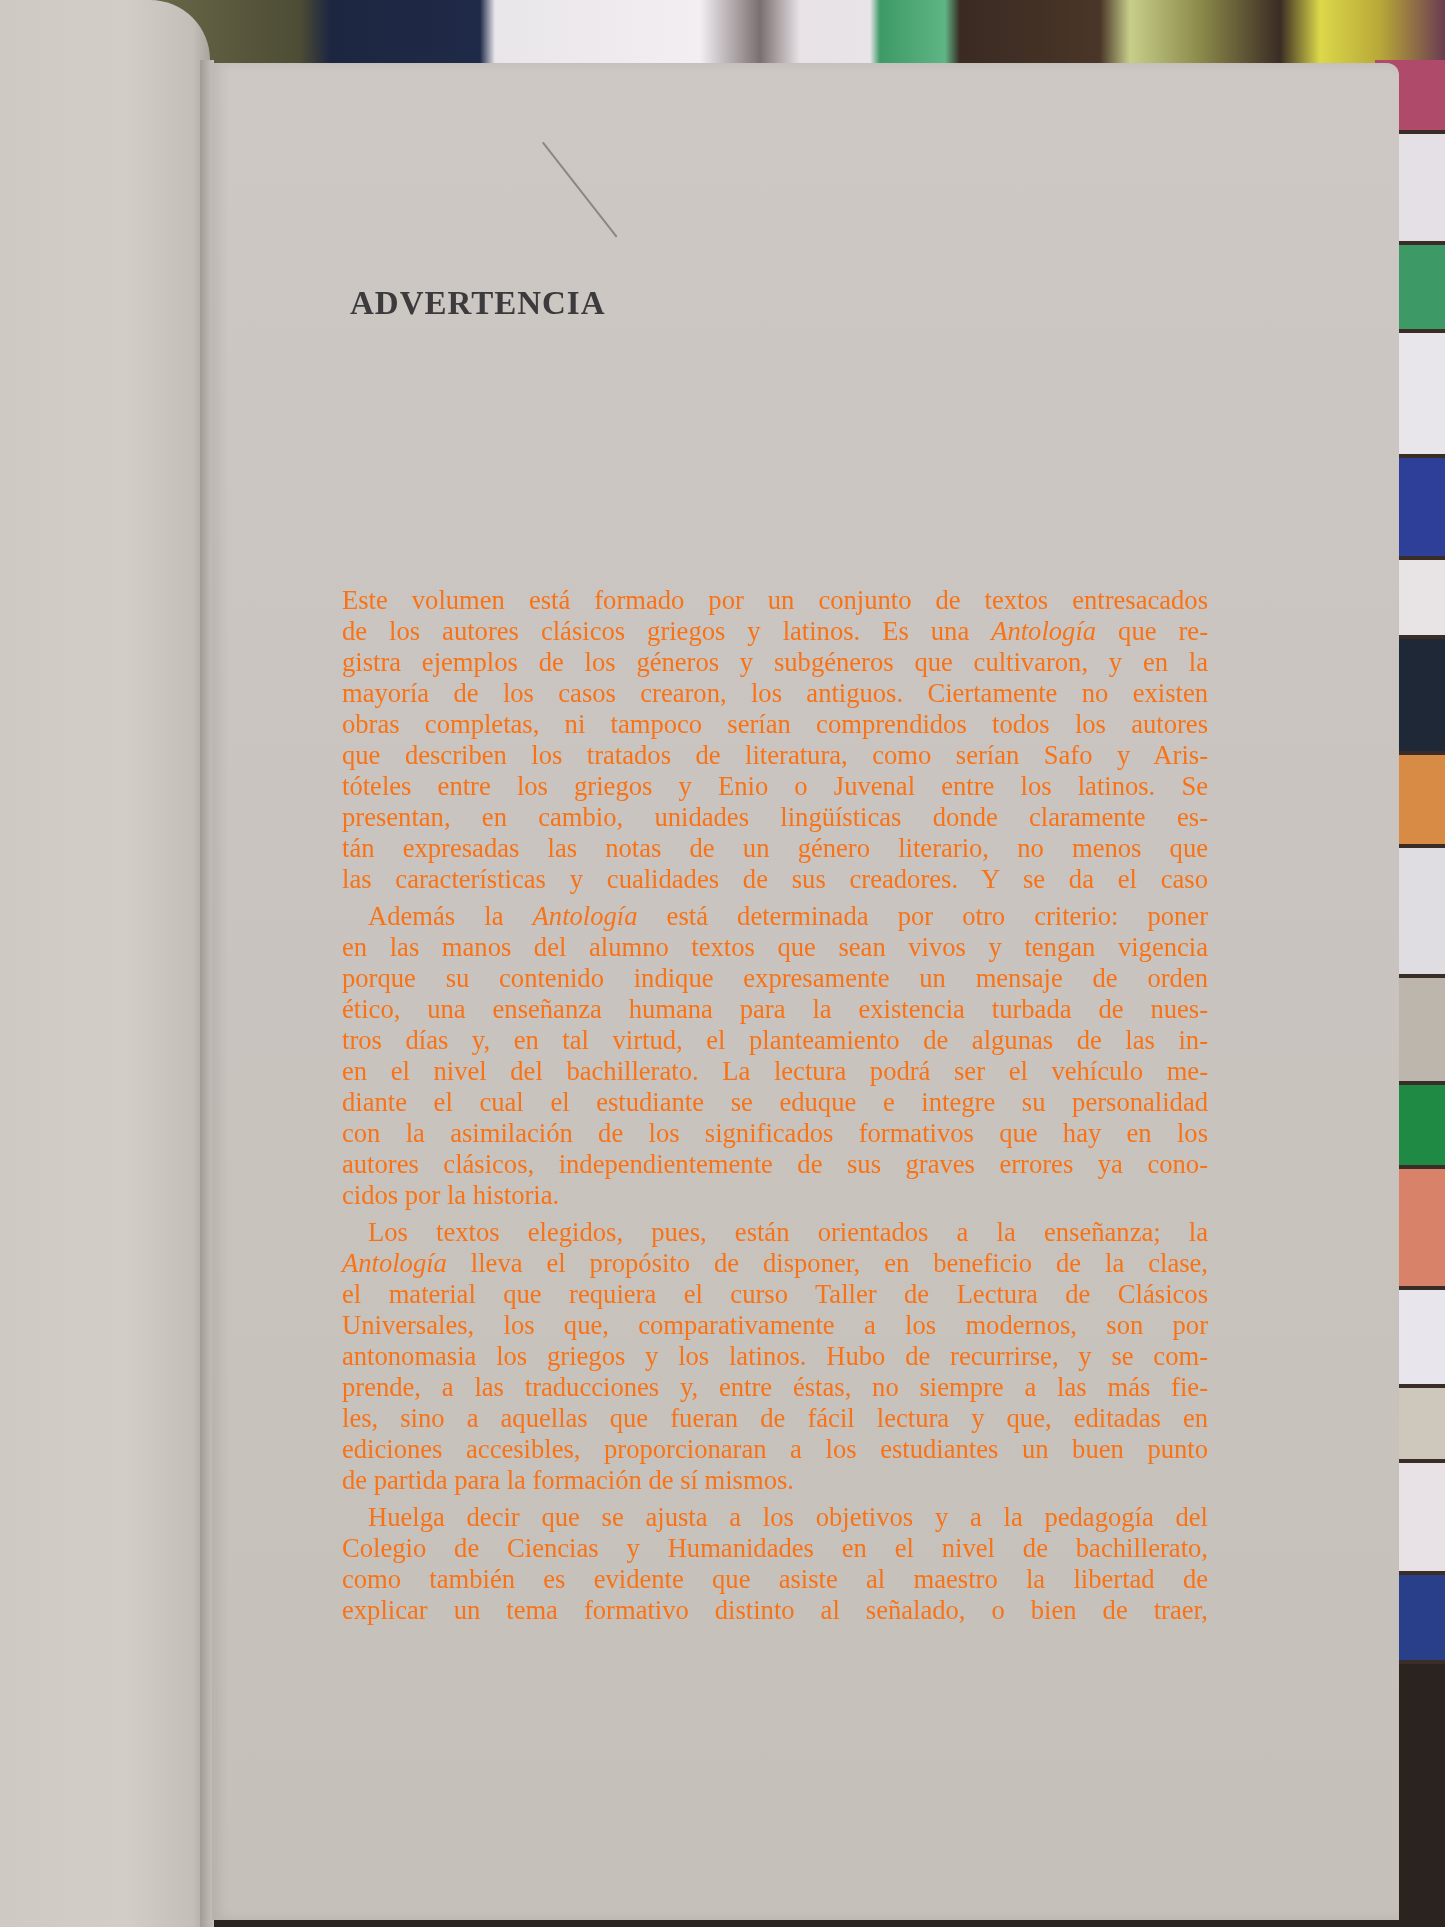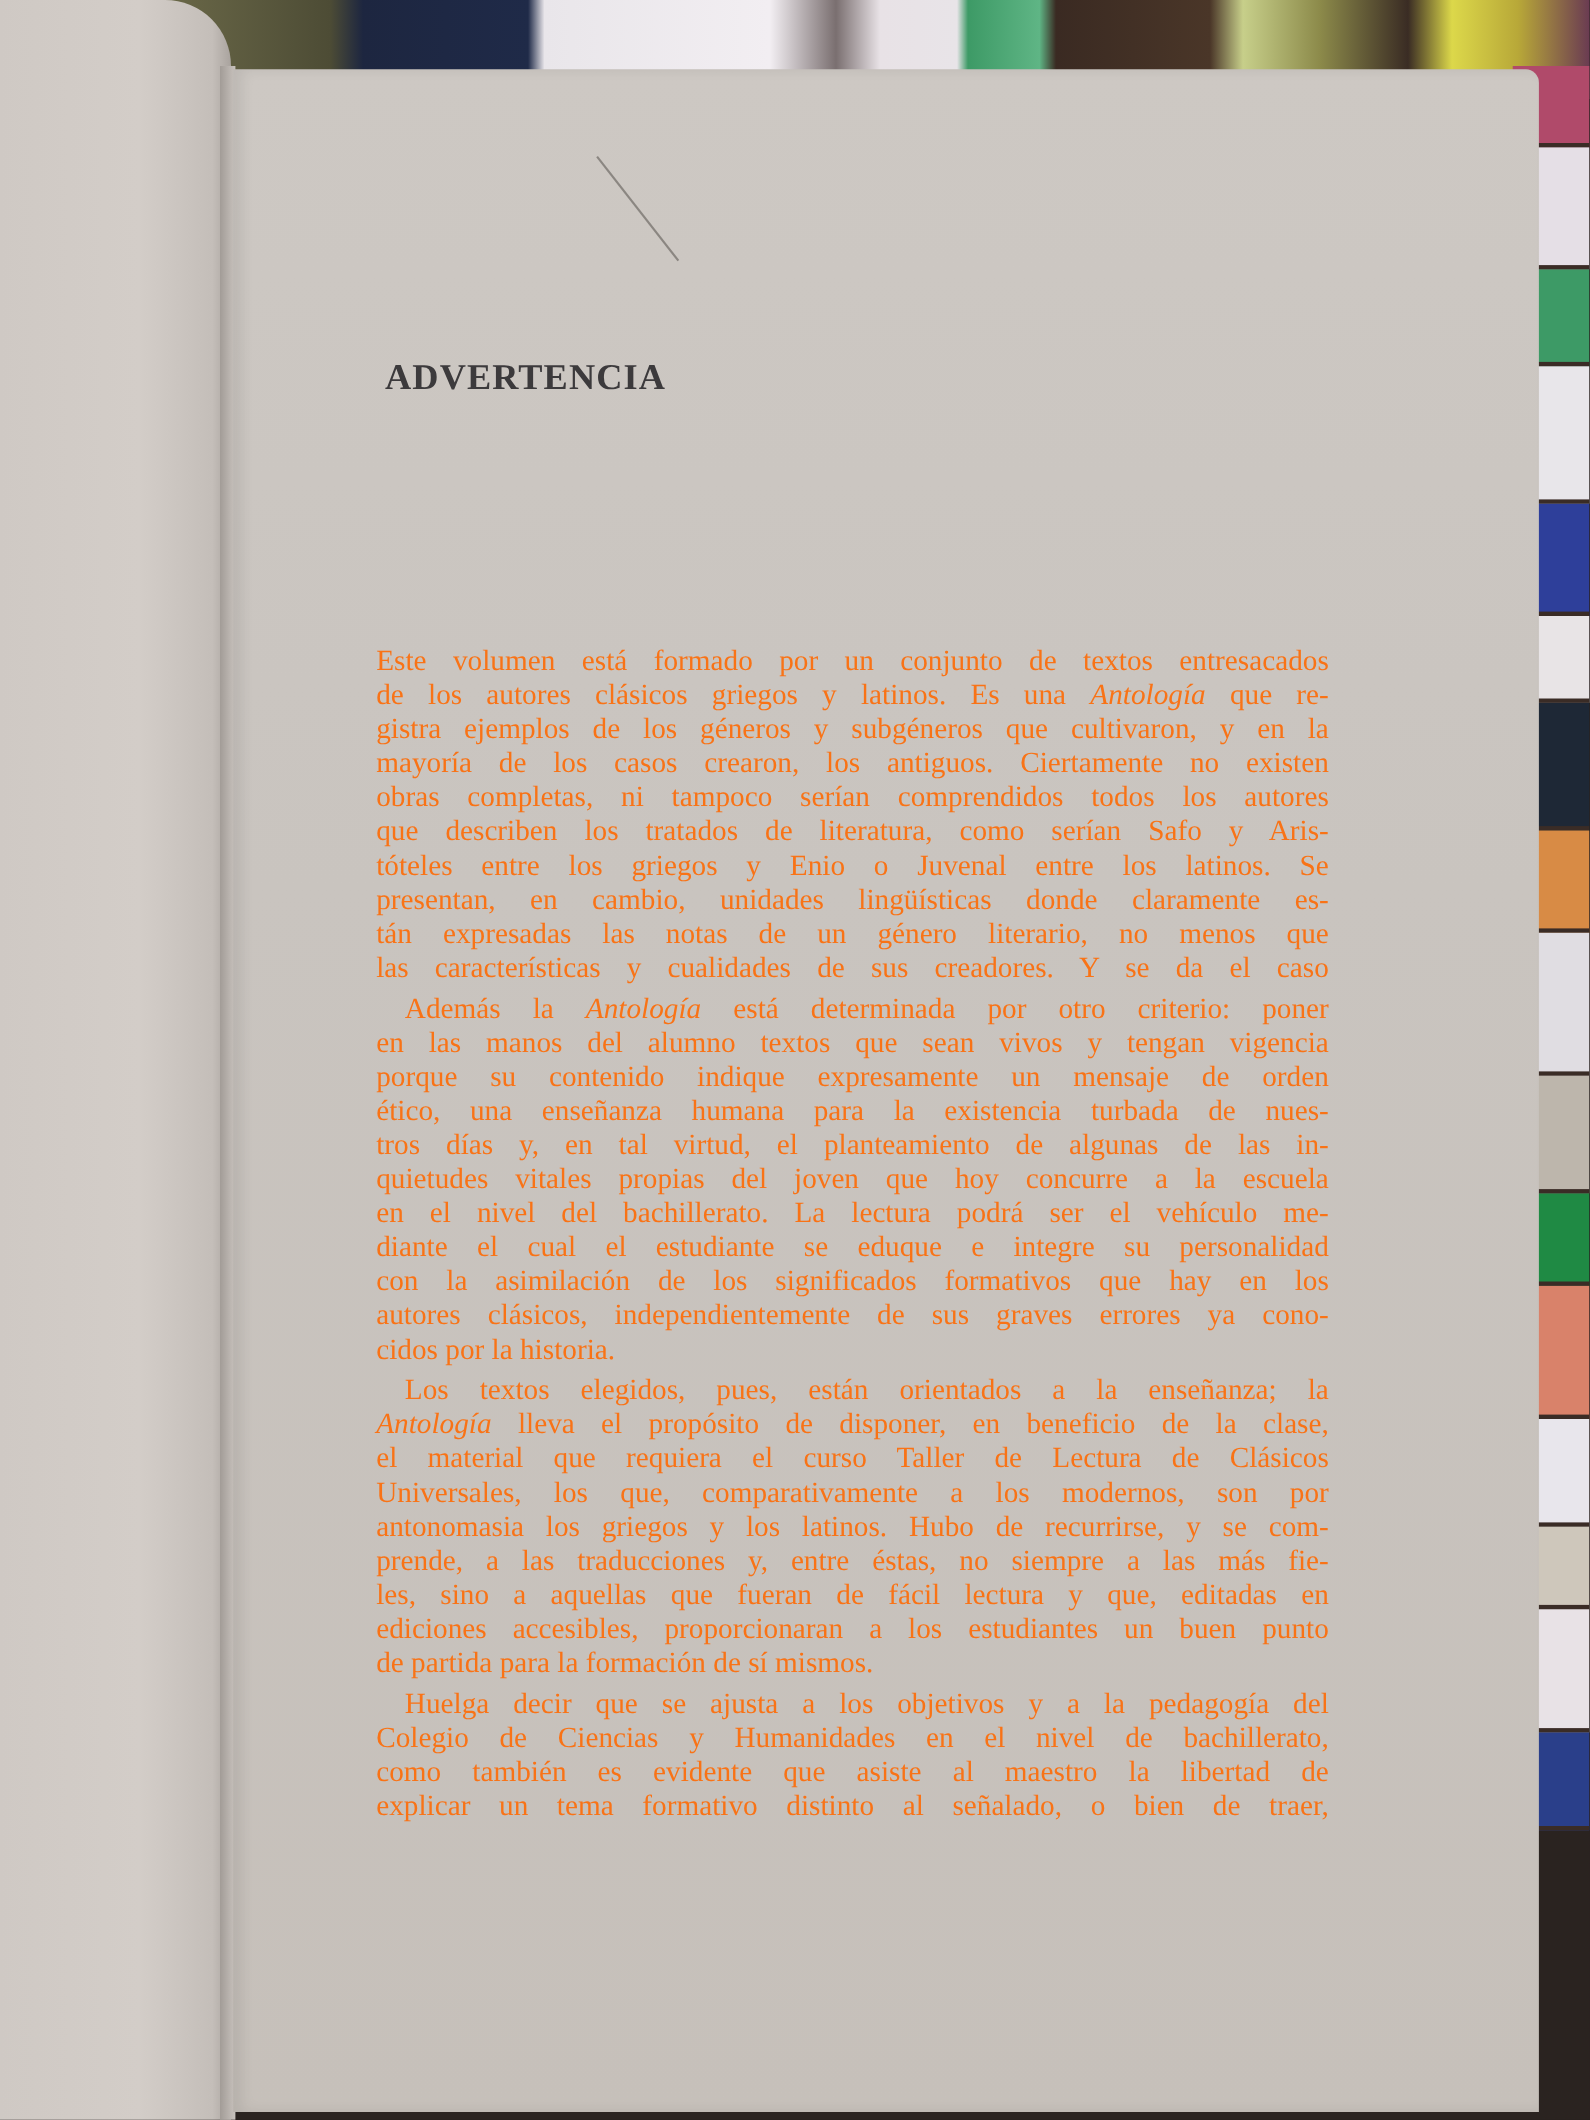--- a/index.html
+++ b/index.html
@@ -19,21 +19,21 @@
     border-top-right-radius:60px 60px; }
   .gutter { position:absolute; left:200px; top:60px; width:14px; height:1867px;
     background:linear-gradient(90deg,#a29c97,#c8c2bd); }
   
   .page { position:absolute; left:212px; top:63px; width:1187px; height:1857px;
     background:linear-gradient(180deg,#cdc8c3 0%,#c9c4bf 40%,#c6c0ba 100%);
     border-top-right-radius:12px; box-shadow:inset 8px 0 12px rgba(0,0,0,0.08); }
   .crease { position:absolute; left:330px; top:80px; width:2px; height:120px;
     background:rgba(60,55,50,0.45); transform:rotate(-38deg); transform-origin:top left; }
   .heading { position:absolute; left:350px; top:285px; font-size:33px; font-weight:bold;
-    letter-spacing:1px; color:#3c3a3c;margin-top:41px; }
+    letter-spacing:1px; color:#3c3a3c; }
   .text { position:absolute; left:342px; top:585px; width:866px; color:#f97316;
     font-size:26.6px; line-height:31px; }
   .text p { margin:0 0 6px 0; text-align:justify; text-align-last:justify; }
   .text p .line { display:block; text-align:justify; text-align-last:justify; height:31px; white-space:nowrap; }
   .text p .line.last { text-align-last:left; }
   .text .indent { padding-left:26px; }
   em { font-style:italic;margin-top:40px; }
 </style>
 </head>
 <body>
@@ -79,21 +79,20 @@
       <span class="line">presentan, en cambio, unidades lingüísticas donde claramente es-</span>
       <span class="line">tán expresadas las notas de un género literario, no menos que</span>
       <span class="line">las características y cualidades de sus creadores. Y se da el caso</span>
     </p>
     <p>
       <span class="line indent">Además la <em>Antología</em> está determinada por otro criterio: poner</span>
       <span class="line">en las manos del alumno textos que sean vivos y tengan vigencia</span>
       <span class="line">porque su contenido indique expresamente un mensaje de orden</span>
       <span class="line">ético, una enseñanza humana para la existencia turbada de nues-</span>
       <span class="line">tros días y, en tal virtud, el planteamiento de algunas de las in-</span>
-      <span class="line">quietudes vitales propias del joven que hoy concurre a la escuela</span>
       <span class="line">en el nivel del bachillerato. La lectura podrá ser el vehículo me-</span>
       <span class="line">diante el cual el estudiante se eduque e integre su personalidad</span>
       <span class="line">con la asimilación de los significados formativos que hay en los</span>
       <span class="line">autores clásicos, independientemente de sus graves errores ya cono-</span>
       <span class="line last">cidos por la historia.</span>
     </p>
     <p>
       <span class="line indent">Los textos elegidos, pues, están orientados a la enseñanza; la</span>
       <span class="line"><em>Antología</em> lleva el propósito de disponer, en beneficio de la clase,</span>
       <span class="line">el material que requiera el curso Taller de Lectura de Clásicos</span>

